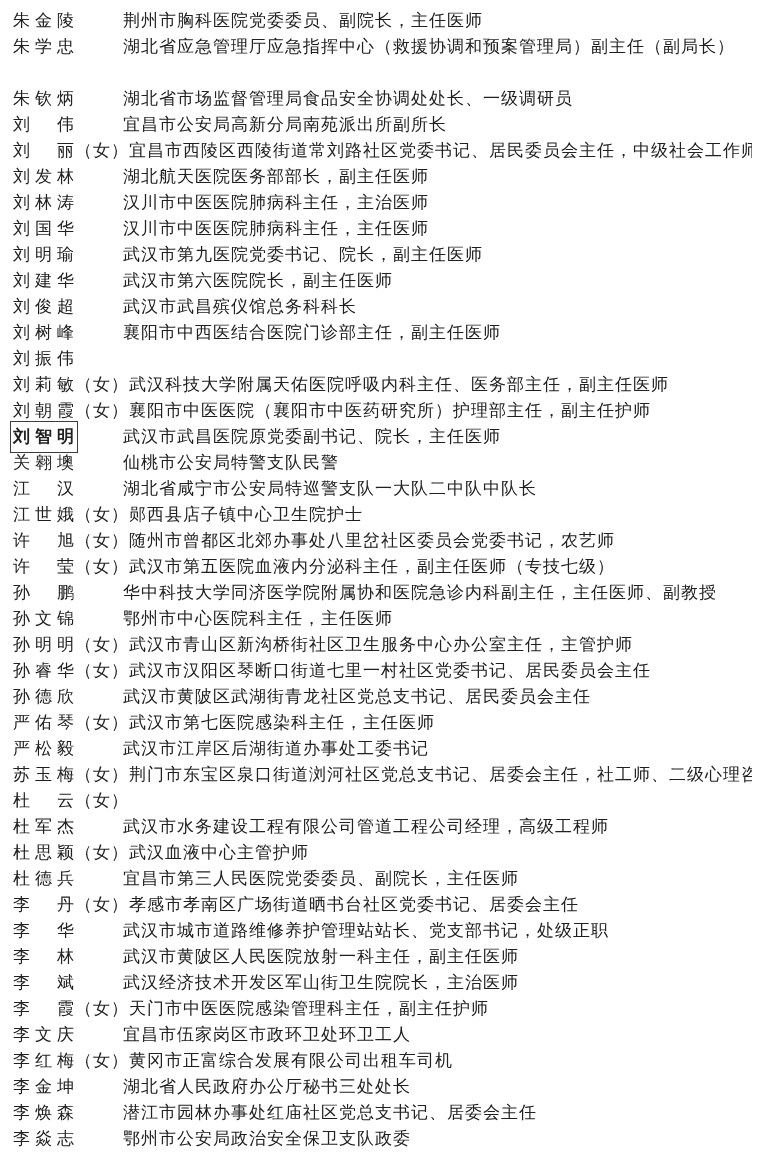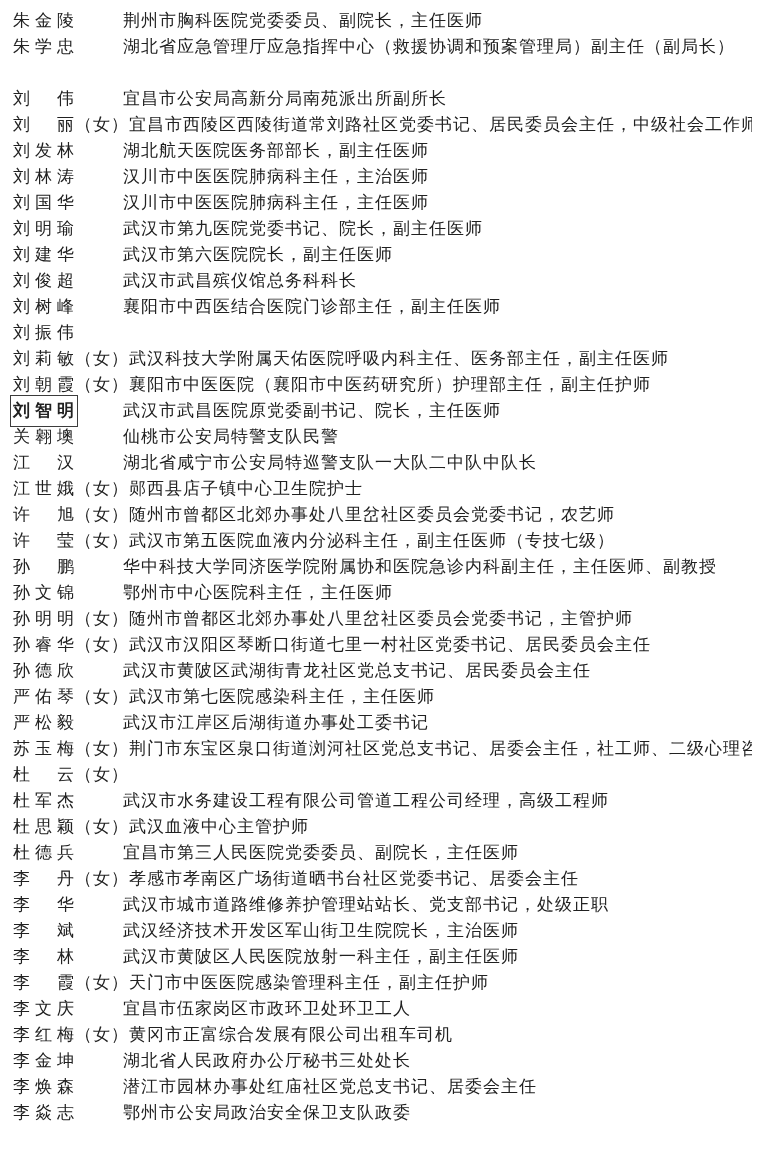--- a/index.html
+++ b/index.html
@@ -67,20 +67,26 @@
     </div>
     <div class="row">
       <span class="name-wrap">
         <span class="name">朱学忠</span>
       </span>
       <span class="desc">湖北省应急管理厅应急指挥中心（救援协调和预案管理局）副主任（副局长）</span>
     </div>
     <div class="spacer"></div>
     <div class="row">
       <span class="name-wrap">
+        <span class="name">朱钦炳</span>
+      </span>
+      <span class="desc">湖北省市场监督管理局食品安全协调处处长、一级调研员</span>
+    </div>
+    <div class="row">
+      <span class="name-wrap">
         <span class="name">刘伟</span>
       </span>
       <span class="desc">宜昌市公安局高新分局南苑派出所副所长</span>
     </div>
     <div class="row">
       <span class="name-wrap">
         <span class="name">刘丽</span>
         <span class="suffix">（女）</span>
       </span>
       <span class="desc">宜昌市西陵区西陵街道常刘路社区党委书记、居民委员会主任，中级社会工作师</span>
@@ -195,21 +201,21 @@
       <span class="name-wrap">
         <span class="name">孙文锦</span>
       </span>
       <span class="desc">鄂州市中心医院科主任，主任医师</span>
     </div>
     <div class="row">
       <span class="name-wrap">
         <span class="name">孙明明</span>
         <span class="suffix">（女）</span>
       </span>
-      <span class="desc">随州市曾都区北郊办事处八里岔社区委员会党委书记，主管护师</span>
+      <span class="desc">武汉市青山区新沟桥街社区卫生服务中心办公室主任，主管护师</span>
     </div>
     <div class="row">
       <span class="name-wrap">
         <span class="name">孙睿华</span>
         <span class="suffix">（女）</span>
       </span>
       <span class="desc">武汉市汉阳区琴断口街道七里一村社区党委书记、居民委员会主任</span>
     </div>
     <div class="row">
       <span class="name-wrap">
@@ -270,29 +276,29 @@
       <span class="desc">孝感市孝南区广场街道晒书台社区党委书记、居委会主任</span>
     </div>
     <div class="row">
       <span class="name-wrap">
         <span class="name">李华</span>
       </span>
       <span class="desc">武汉市城市道路维修养护管理站站长、党支部书记，处级正职</span>
     </div>
     <div class="row">
       <span class="name-wrap">
+        <span class="name">李林</span>
+      </span>
+      <span class="desc">武汉市黄陂区人民医院放射一科主任，副主任医师</span>
+    </div>
+    <div class="row">
+      <span class="name-wrap">
         <span class="name">李斌</span>
       </span>
       <span class="desc">武汉经济技术开发区军山街卫生院院长，主治医师</span>
-    </div>
-    <div class="row">
-      <span class="name-wrap">
-        <span class="name">李林</span>
-      </span>
-      <span class="desc">武汉市黄陂区人民医院放射一科主任，副主任医师</span>
     </div>
     <div class="row">
       <span class="name-wrap">
         <span class="name">李霞</span>
         <span class="suffix">（女）</span>
       </span>
       <span class="desc">天门市中医医院感染管理科主任，副主任护师</span>
     </div>
     <div class="row">
       <span class="name-wrap">

